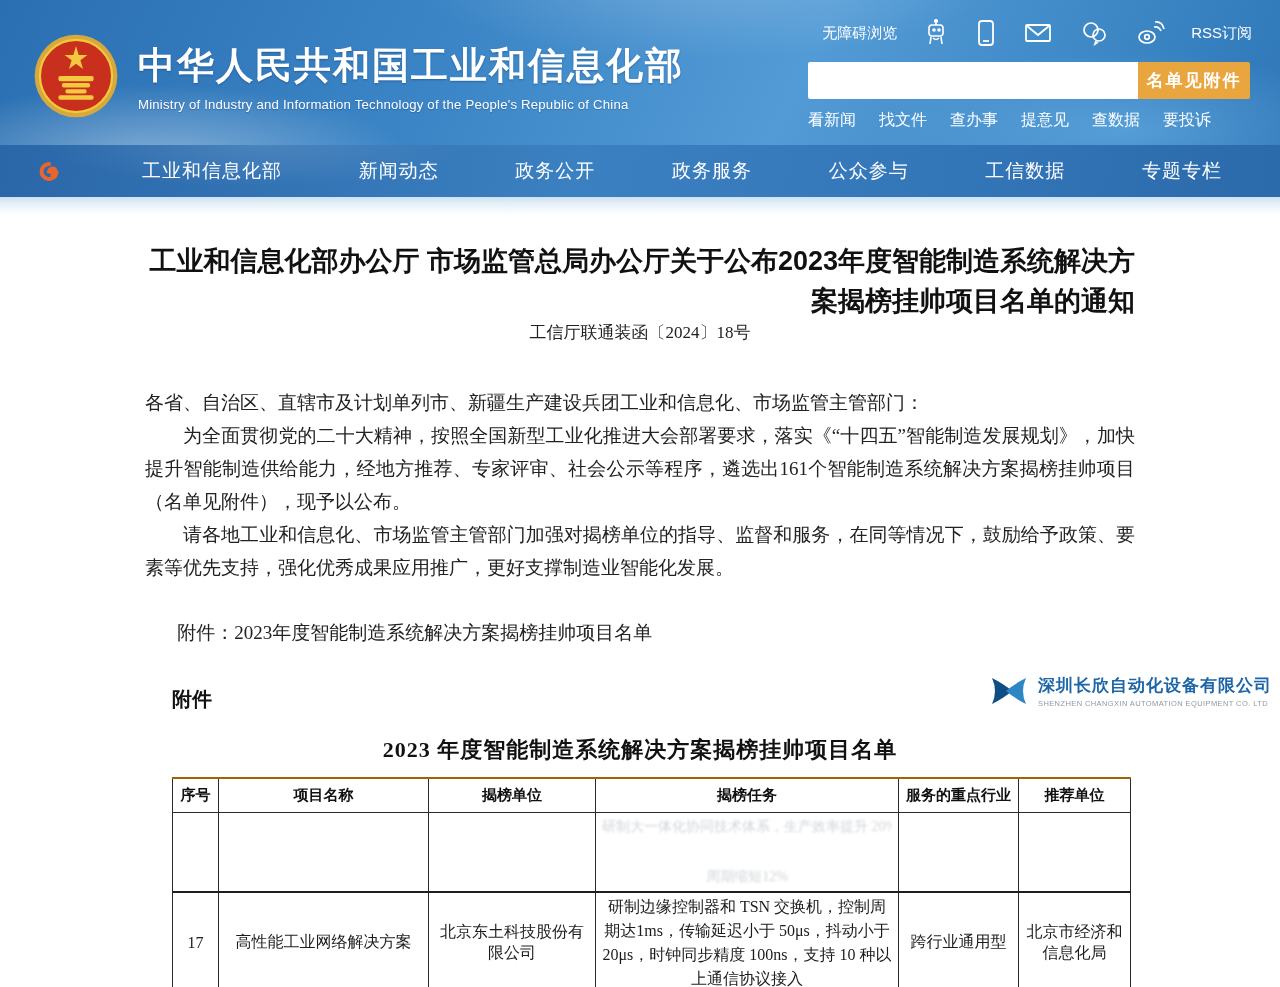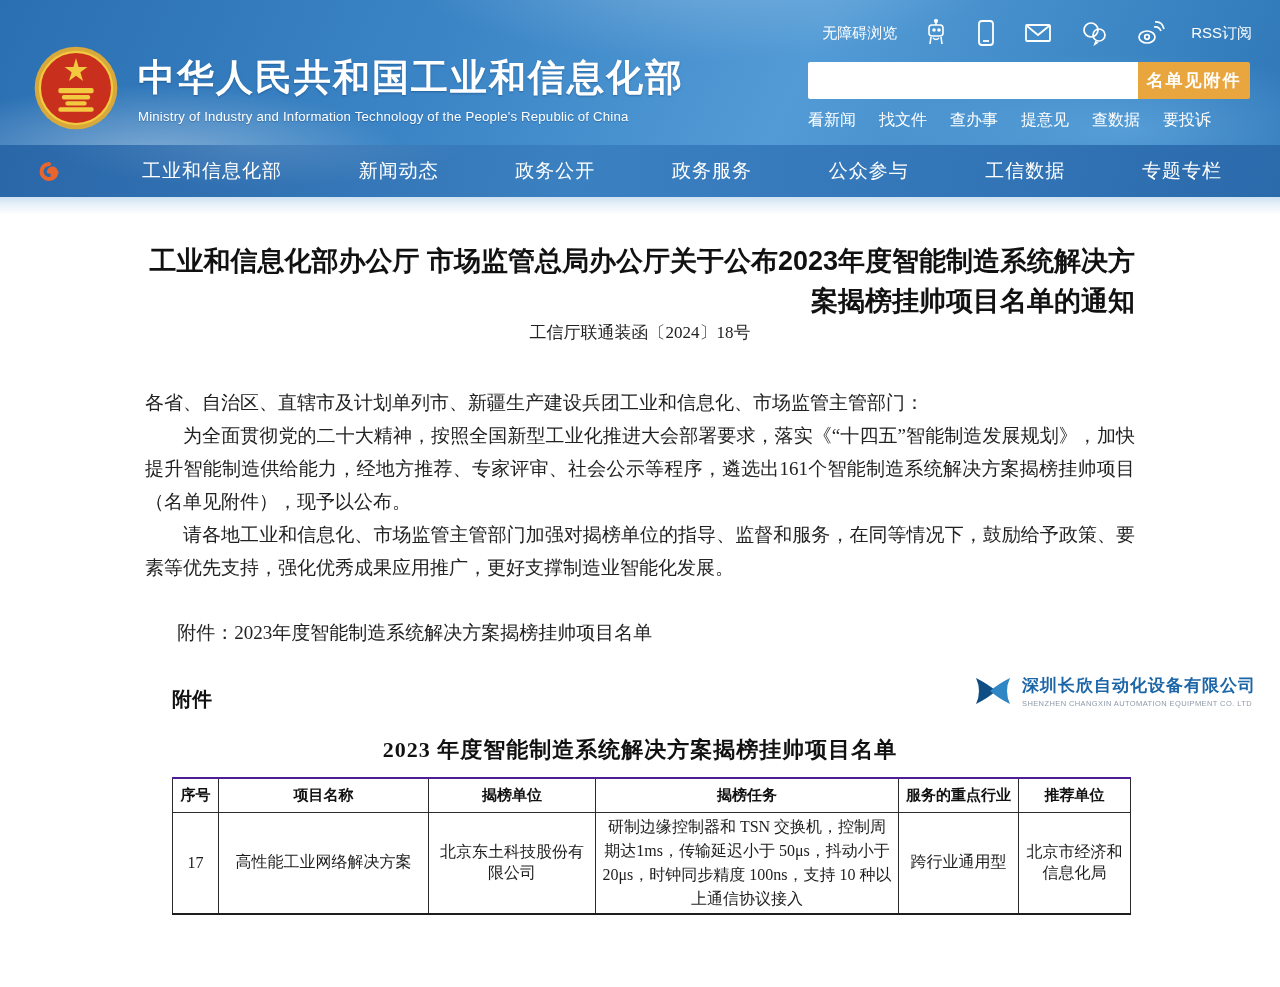--- a/index.html
+++ b/index.html
@@ -15,21 +15,21 @@
       radial-gradient(ellipse 380px 120px at 88% 90%, rgba(120,190,240,.45), rgba(255,255,255,0) 65%),
       linear-gradient(115deg, #2a6fb2 0%, #3b85c6 35%, #529bd6 62%, #3c86c4 85%, #2f77b8 100%);
   }
   .topbar {
     position:absolute; right:28px; top:16px; height:34px;
     display:flex; align-items:center; gap:26px; color:#ffffff;
   }
   .topbar .txt { font-size:15px; color:#fff; cursor:pointer; }
   .topbar svg { display:block; }
 
-  .brand { position:absolute; left:32px; top:44px; display:flex; align-items:center; cursor:pointer; }
+  .brand { position:absolute; left:32px; top:32px; display:flex; align-items:center; cursor:pointer; }
   .emblem { width:88px; height:88px; }
   .brand-text { margin-left:18px; color:#fff; }
   .brand-title { font-size:37px; font-weight:bold; letter-spacing:2px; text-shadow:0 1px 2px rgba(0,40,90,.35); }
   .brand-sub { font-size:13.2px; margin-top:6px; letter-spacing:.2px; text-shadow:0 1px 1px rgba(0,40,90,.3); }
 
   .search-area { position:absolute; left:808px; top:62px; width:442px; }
   .search-row { display:flex; height:37px; }
   .search-input { flex:1; border:none; outline:none; background:#fff; height:37px; padding:0 10px; font-size:16px; border-radius:2px 0 0 2px; }
   .search-btn { width:112px; height:37px; border:none; background:#e9a63e; color:#fff; font-size:17px; font-weight:bold; letter-spacing:2px; cursor:pointer; border-radius:0 2px 2px 0; }
   .quick-links { display:flex; gap:23px; margin-top:11px; }
@@ -64,28 +64,28 @@
   .appendix-label { margin-top:40px; margin-left:27px; font-size:20px; font-weight:bold; color:#111; }
   .table-title { margin-top:22px; text-align:center; font-size:22px; font-weight:bold; font-family:"Liberation Serif","DejaVu Serif", serif; color:#111; letter-spacing:1px; }
 
   
   .tbl-wrap { margin:12px 0 0 27px; width:958px; }
   table.list { border-collapse:collapse; width:958px; table-layout:fixed; font-family:"Liberation Serif","DejaVu Serif", serif; }
   table.list th, table.list td { border:1px solid #2b2b2b; padding:2px 6px; }
   table.list th { font-size:15px; font-weight:bold; height:34px; color:#111; }
   table.list td { font-size:16px; color:#1c1c1c; text-align:center; vertical-align:middle; }
   tr.faded-row td { border-bottom:2px solid #1e1e1e; height:58px; position:relative; }
-  tr.header-row th { border-top:2px solid #4c1d95; }
+  tr.header-row th { border-top:2px solid #a16207; }
   tr.main-row td { border-bottom:2px solid #1e1e1e; height:74px; }
   td.task-cell { text-align:justify; line-height:24px; padding:4px 8px; }
   .faint { color:rgba(150,160,170,.45); filter:blur(.8px); font-size:14px; white-space:nowrap; overflow:hidden; display:block; }
   .faint.low { margin-top:26px; }
 
   
-  .watermark { position:absolute; right:24px; bottom:6px; display:flex; align-items:center; }
+  .watermark { position:absolute; right:8px; bottom:6px; display:flex; align-items:center; }
   .wm-text { margin-left:8px; }
   .wm-cn { font-size:17px; font-weight:bold; color:#1c66a7; letter-spacing:1px; }
   .wm-en { font-size:7.5px; color:#8d9aa8; letter-spacing:.4px; margin-top:2px; }
 </style>
 </head>
 <body>
 
 <div class="page">
 
   <div class="banner">
@@ -209,20 +209,31 @@
           </colgroup>
           <tbody>
               <tr class="header-row">
             <th>序号</th>
             <th>项目名称</th>
             <th>揭榜单位</th>
             <th>揭榜任务</th>
             <th>服务的重点行业</th>
             <th>推荐单位</th>
           </tr>
+          <tr class="faded-row">
+            <td></td>
+                <td></td>
+                <td></td>
+            <td class="task-cell">
+              <span class="faint">研制大一体化协同技术体系，生产效率提升 20%</span>
+              <span class="faint low">周期缩短12%</span>
+            </td>
+            <td></td>
+                <td></td>
+          </tr>
           <tr class="main-row">
             <td>17</td>
             <td>高性能工业网络解决方案</td>
             <td>北京东土科技股份有限公司</td>
             <td class="task-cell">研制边缘控制器和 TSN 交换机，控制周期达1ms，传输延迟小于 50μs，抖动小于 20μs，时钟同步精度 100ns，支持 10 种以上通信协议接入</td>
             <td>跨行业通用型</td>
             <td>北京市经济和信息化局</td>
           </tr>
 
         </tbody>

